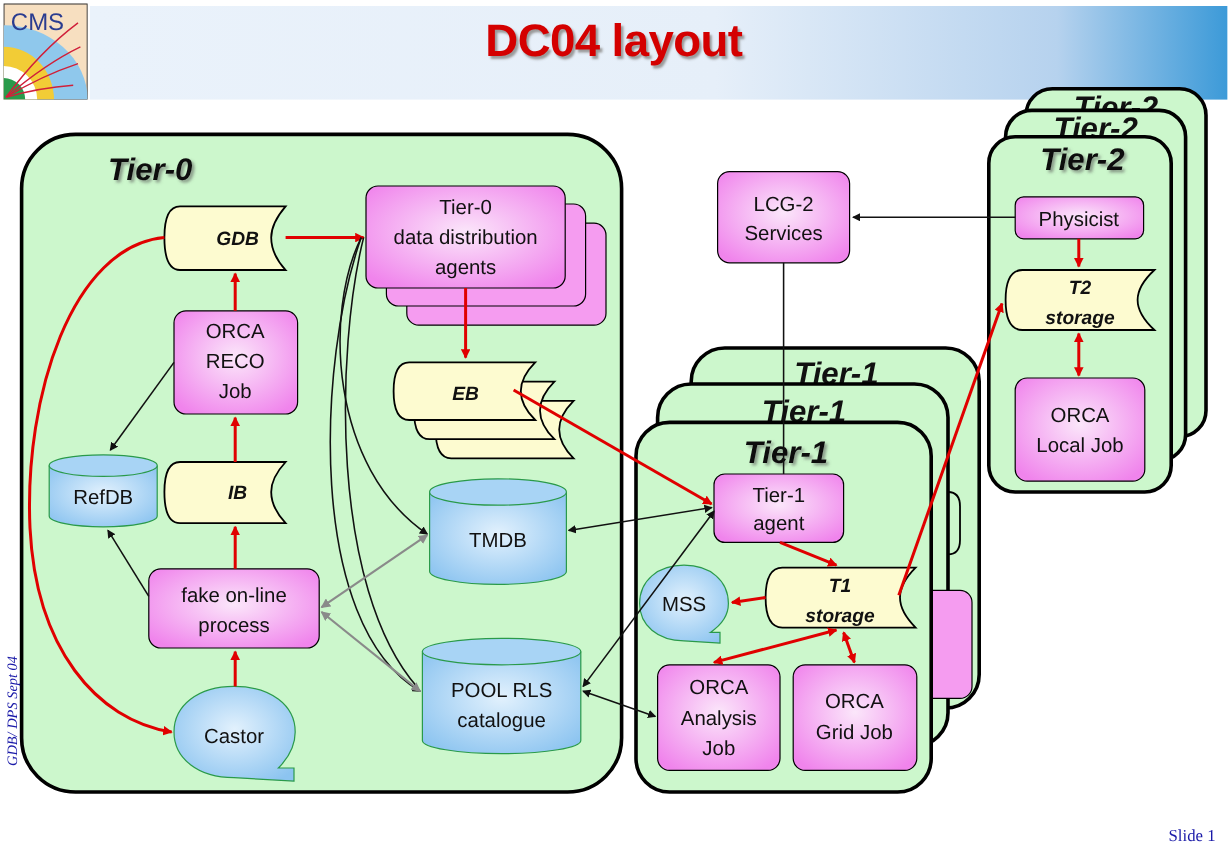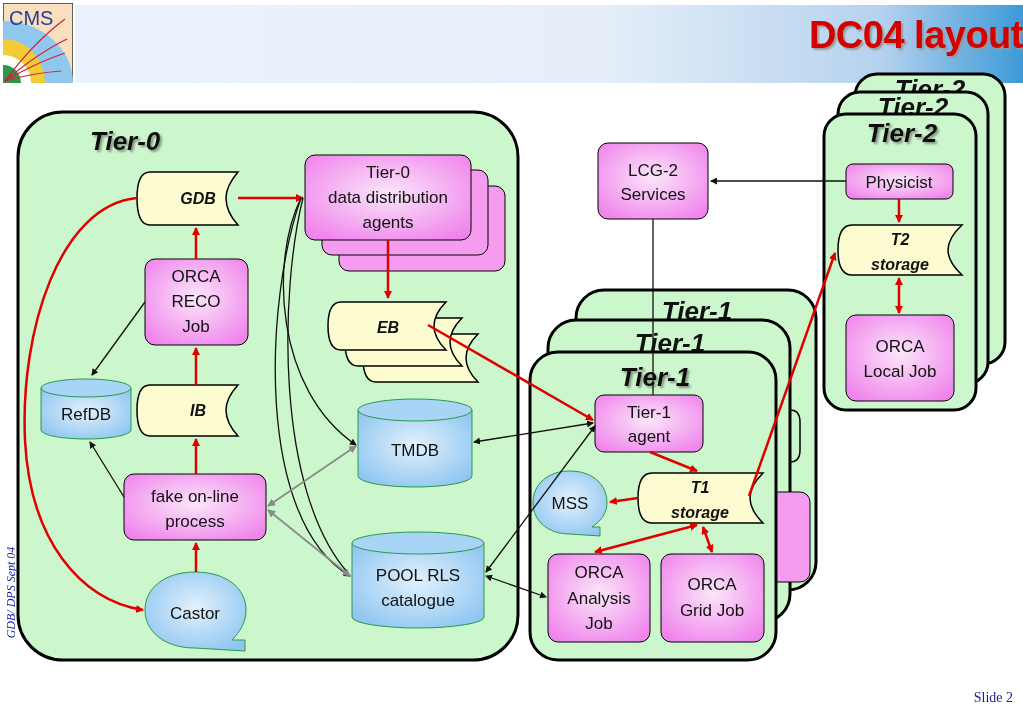--- a/index.html
+++ b/index.html
@@ -1,19 +1,19 @@
 <!DOCTYPE html>
 <html><head>
 <meta charset="utf-8">
 <style>
   html, body { margin:0; padding:0; background:#ffffff; }
   body { width:1023px; height:708px; position:relative; overflow:hidden; font-family:"Liberation Sans", sans-serif; }
   #header { position:absolute; left:75px; top:5px; width:948px; height:78px;
     background:linear-gradient(to right, #eaf2fb 0%, #e6eff9 55%, #b6d2ee 85%, #3c9ad8 100%); }
-  #title { position:absolute; left:0; top:14px; width:1023px; text-align:right; font-size:38px; font-weight:bold;
+  #title { position:absolute; left:0; top:14px; width:1023px; text-align:center; font-size:38px; font-weight:bold;
     color:#d40000; text-shadow:2px 2px 2px #999; font-family:"Liberation Sans", sans-serif; letter-spacing:-0.5px; }
   #logo { position:absolute; left:3px; top:3px; width:70px; height:80px; }
   #side-label { position:absolute; left:-44px; top:585px; width:110px; transform:rotate(-90deg); font-family:"Liberation Serif", serif;
     font-style:italic; color:#1a1aa8; font-size:12px; white-space:nowrap; text-align:center; }
   #slide-num { position:absolute; right:10px; top:690px; font-family:"Liberation Serif", serif; font-size:14px; color:#1a1aa8; }
   svg#diagram { position:absolute; left:0; top:0; }
   .tierlbl { font-family:"Liberation Sans", sans-serif; font-style:italic; font-weight:bold; font-size:26px; fill:#111; }
   .boxtxt { font-family:"Liberation Sans", sans-serif; font-size:17px; fill:#111; }
   .stotxt { font-family:"Liberation Sans", sans-serif; font-size:16px; font-weight:bold; font-style:italic; fill:#111; }
 </style>
@@ -242,13 +242,13 @@
     <path d="M593,423 L474,442" stroke="#111" stroke-width="1.3" marker-start="url(#akS)" marker-end="url(#ak)"></path>
     <path d="M595,426 L486,572" stroke="#111" stroke-width="1.3" marker-start="url(#akS)" marker-end="url(#ak)"></path>
     <path d="M486,576 L546,597" stroke="#111" stroke-width="1.3" marker-start="url(#akS)" marker-end="url(#ak)"></path>
 
     <path d="M268,506 L356,446" stroke="#8a8a8a" stroke-width="1.8" marker-start="url(#agS)" marker-end="url(#ag)"></path>
     <path d="M268,510 L350,576" stroke="#8a8a8a" stroke-width="1.8" marker-start="url(#agS)" marker-end="url(#ag)"></path>
   </g>
 </svg>
 
 <div id="side-label">GDB/ DPS Sept 04</div>
-<div id="slide-num">Slide 2</div>
+<div id="slide-num">Slide 1</div>
 
 </body></html>

